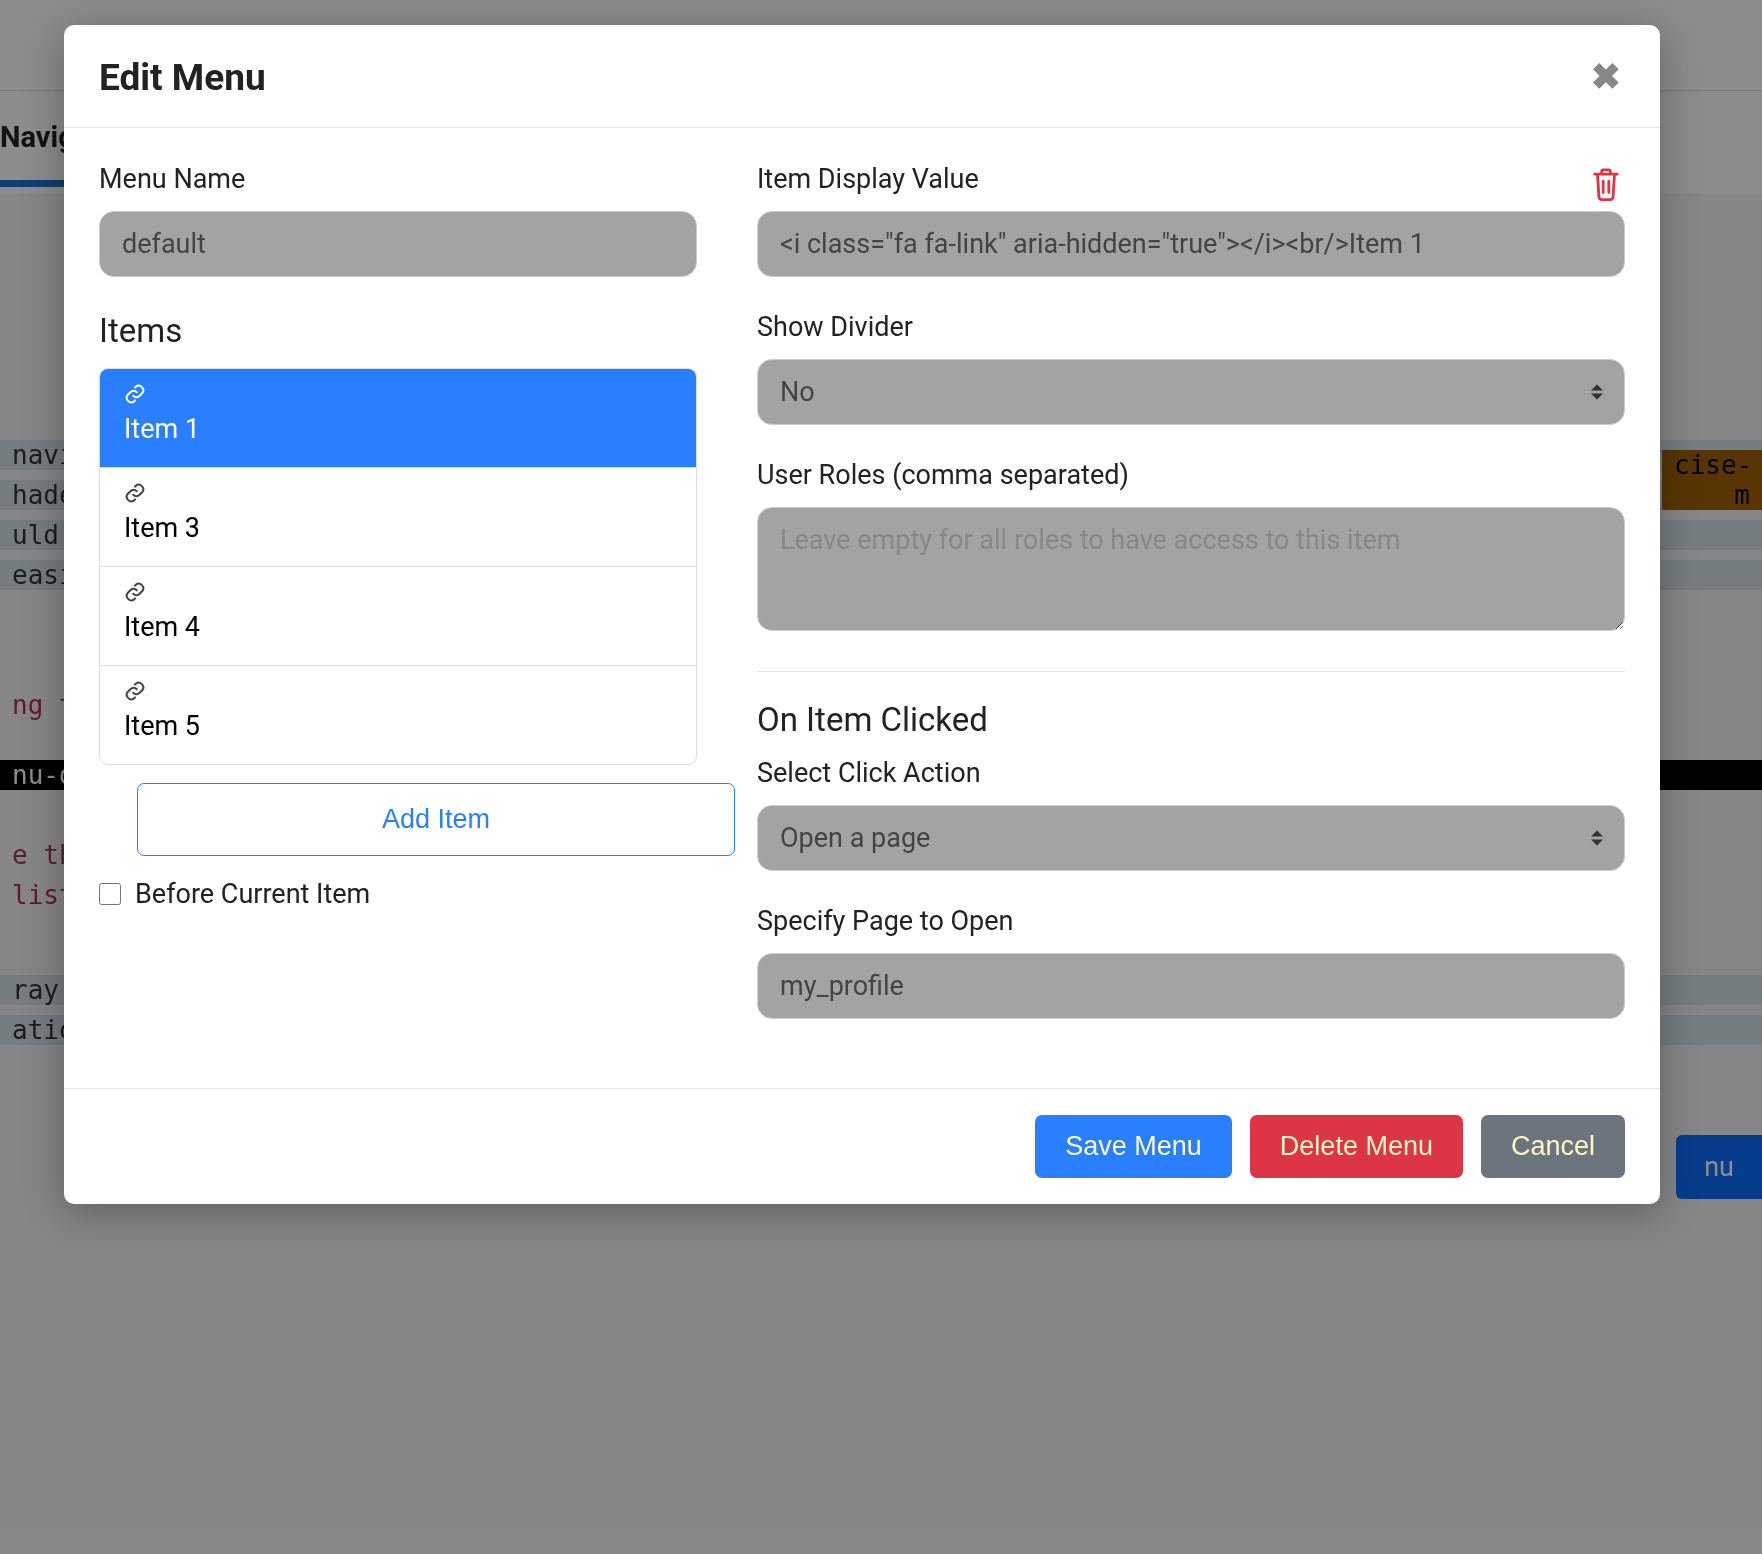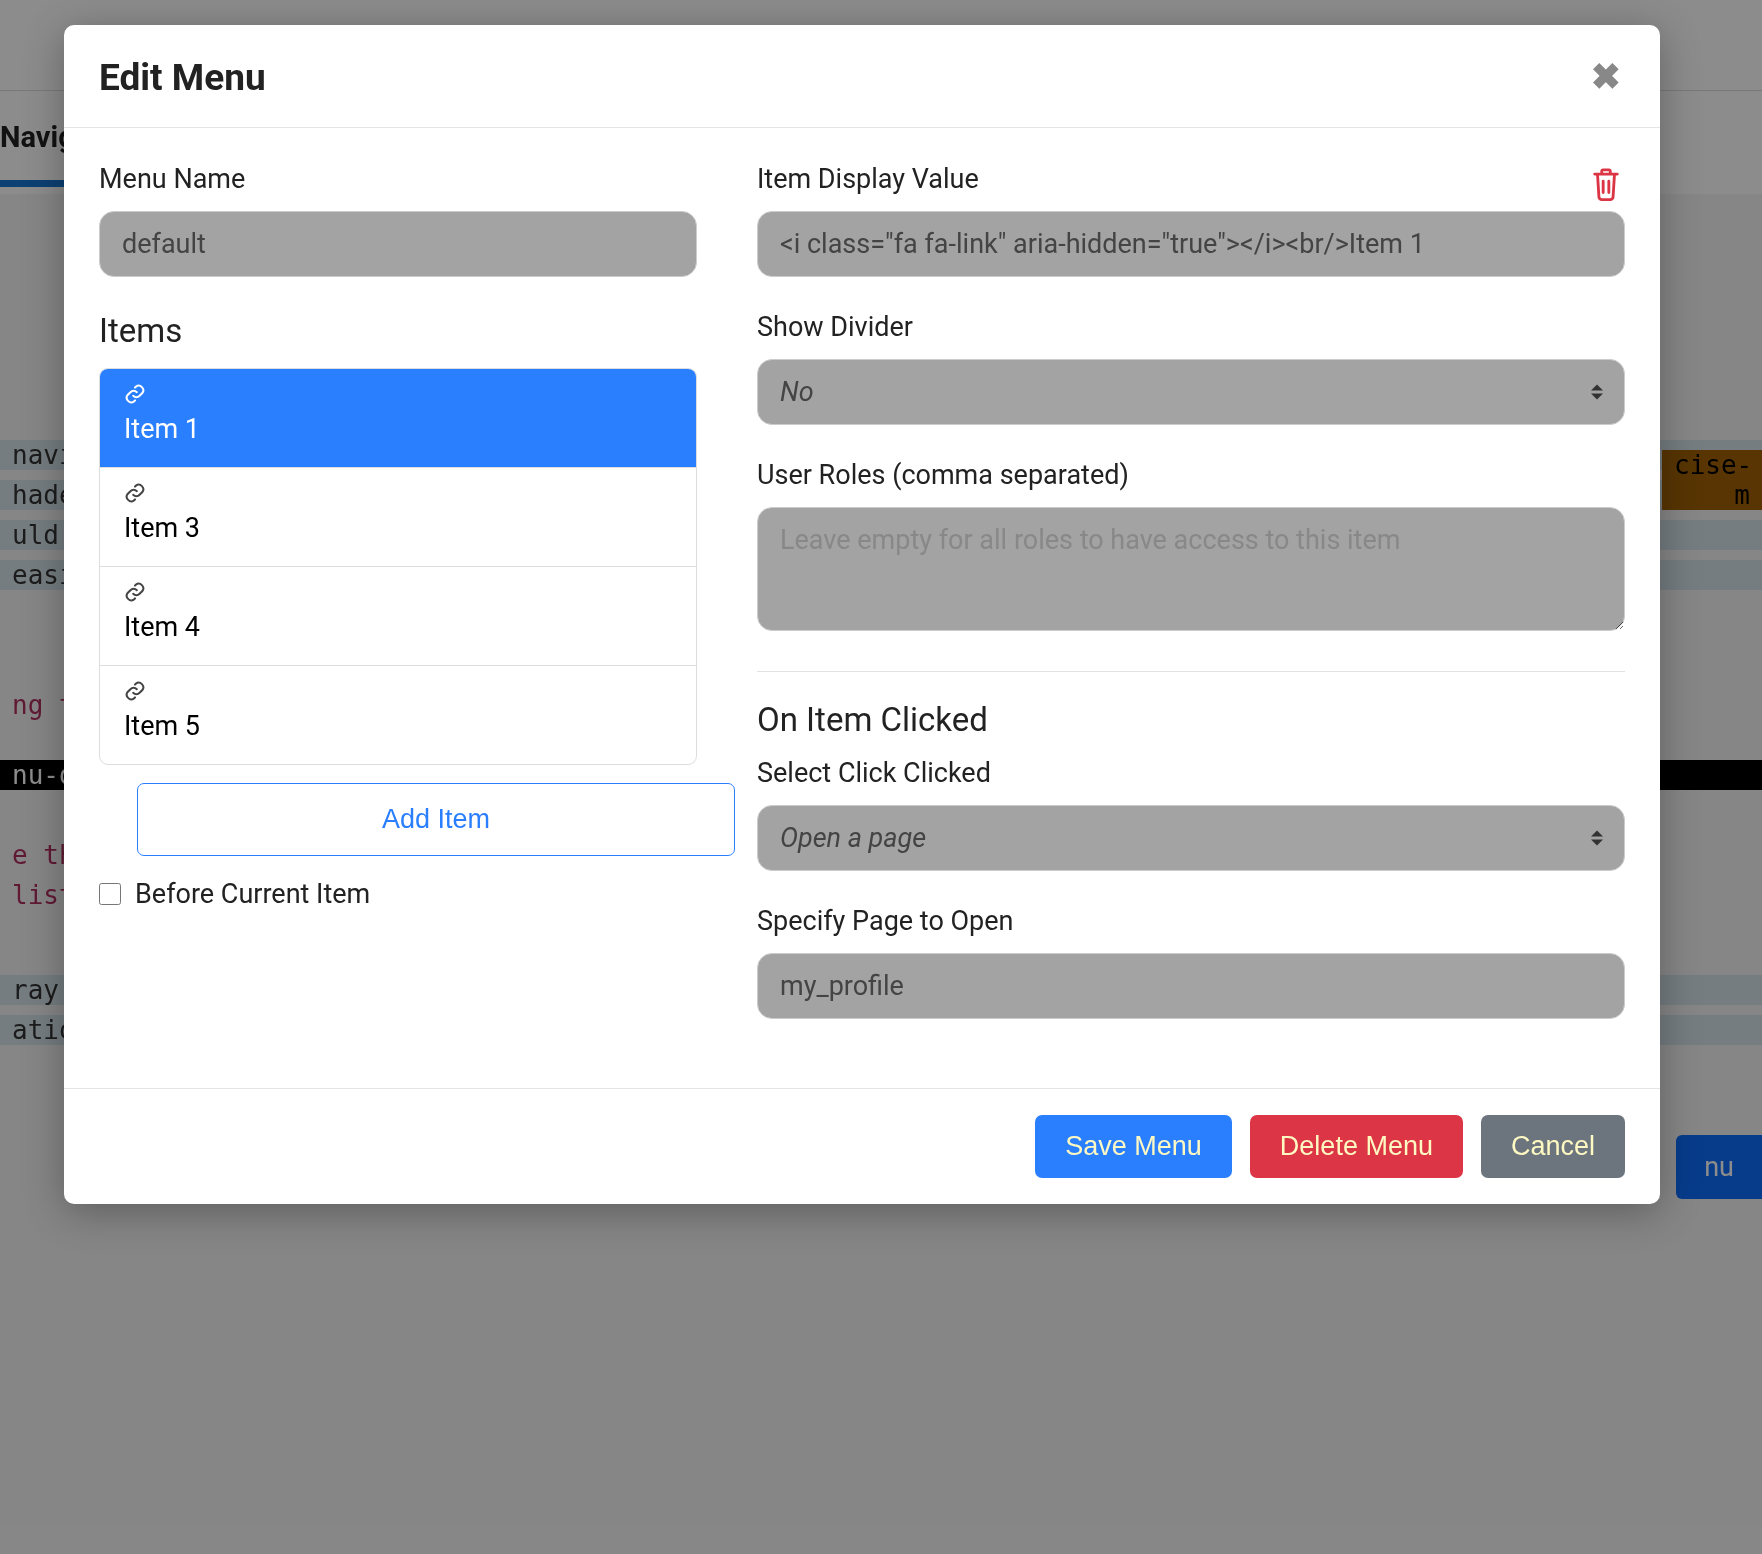--- a/index.html
+++ b/index.html
@@ -138,21 +138,21 @@
       color: #444;
       font-family: inherit;
       background: #a3a3a3;
     }
     .textarea-input {
       height: 124px;
       resize: both;
     }
     .textarea-input::placeholder { color: #888; }
     
-    .select-wrap { position: relative; font-style: italic; }
+    .select-wrap { position: relative; }
     .select-caret {
       position: absolute;
       right: 22px;
       top: 50%;
       transform: translateY(-50%);
       pointer-events: none;
     }
     .select-caret::before {
       content: "";
       display: block;
@@ -372,21 +372,21 @@
       <div class="field-group">
         <div class="field-label">User Roles (comma separated)</div>
         <textarea class="textarea-input" placeholder="Leave empty for all roles to have access to this item" style=""></textarea>
       </div>
 
       <hr class="divider-line">
 
       <div class="section-title">On Item Clicked</div>
 
       <div class="field-group">
-        <div class="field-label">Select Click Clicked</div>
+        <div class="field-label">Select Click Action</div>
         <div class="select-wrap">
           <div class="select-input">Open a page</div>
           <span class="select-caret"></span>
         </div>
       </div>
 
       <div class="field-group">
         <div class="field-label">Specify Page to Open</div>
         <input class="text-input" type="text" value="my_profile" style="">
       </div>

